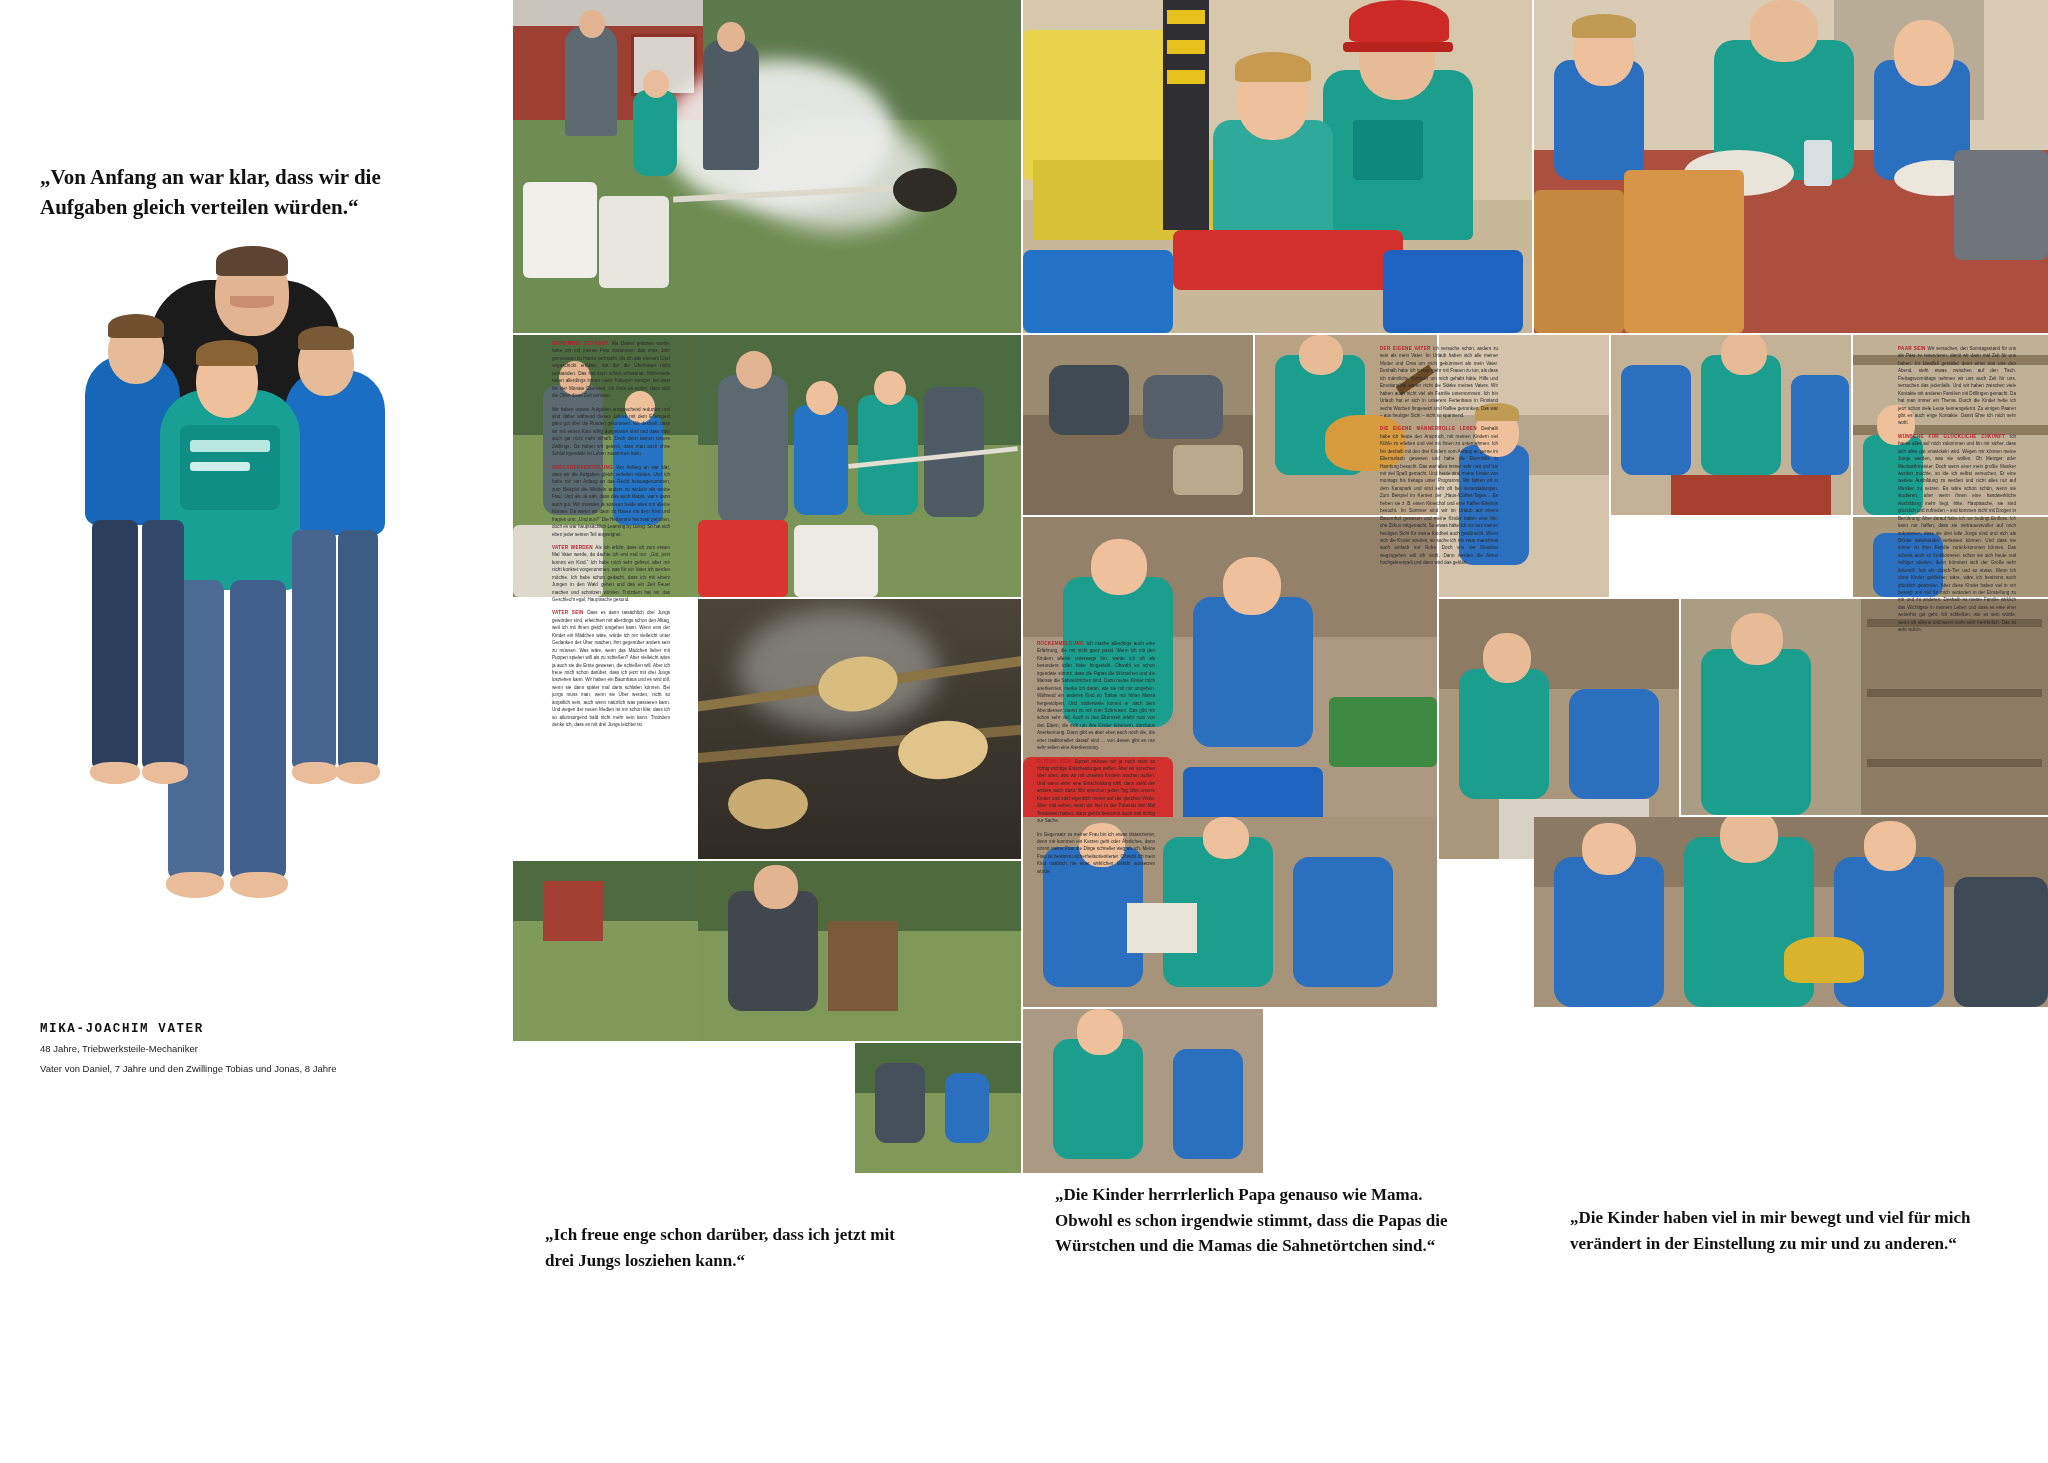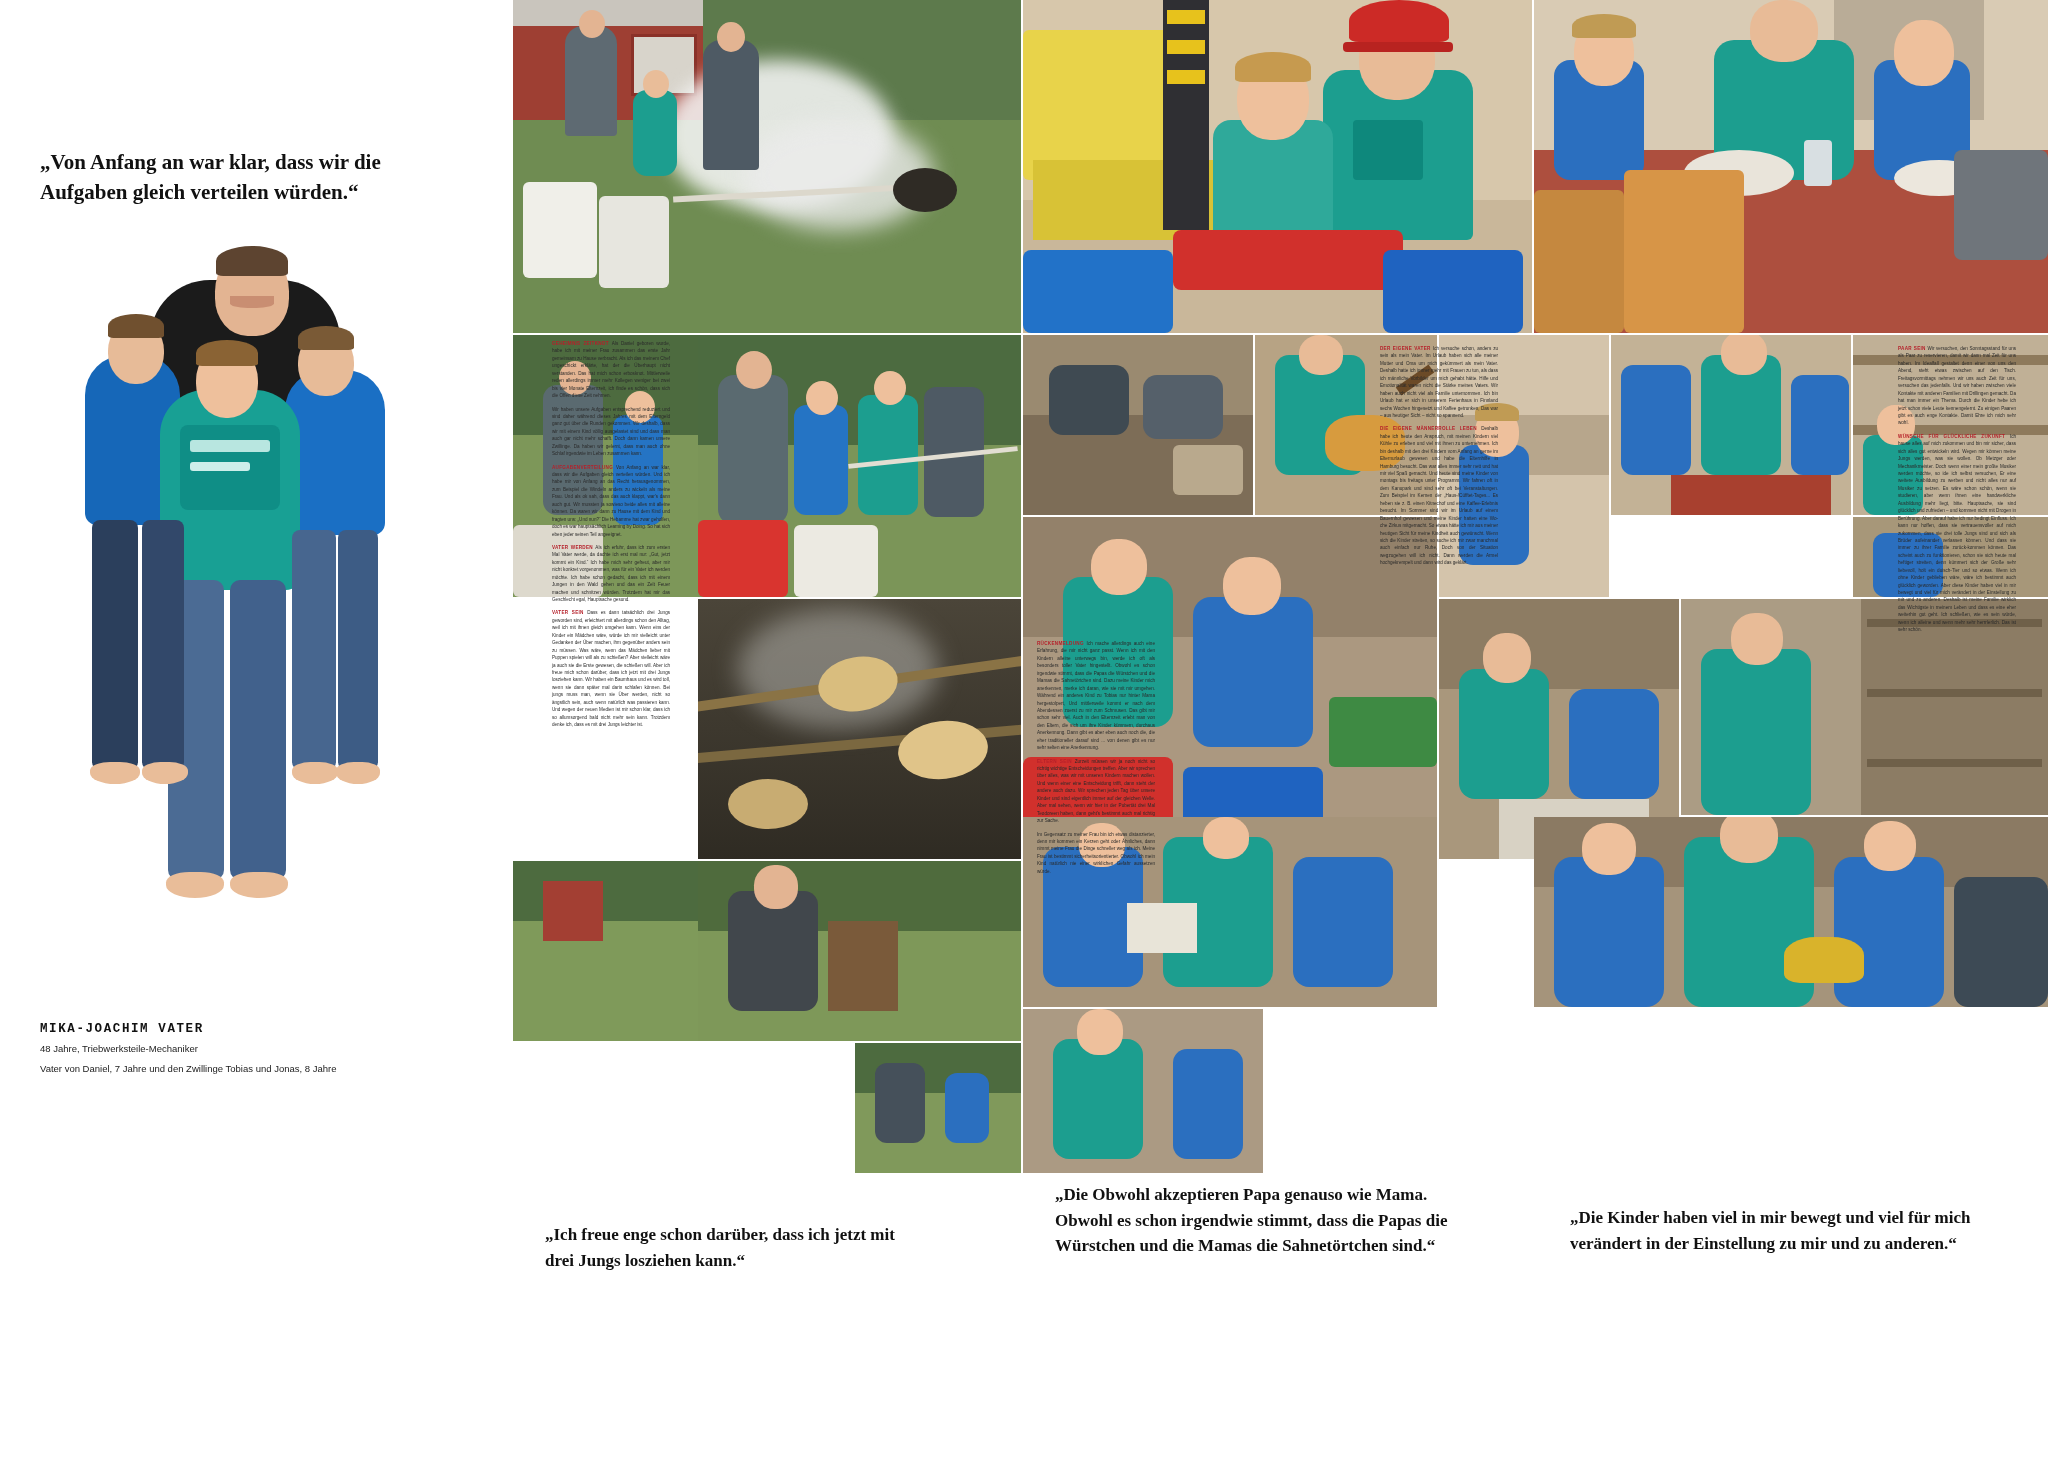--- a/index.html
+++ b/index.html
@@ -5,21 +5,21 @@
   html,body{margin:0;padding:0;background:#ffffff;}
   body{width:2048px;height:1463px;position:relative;overflow:hidden;font-family:"Liberation Sans",sans-serif;color:#1a1a1a;}
 
   .page{position:absolute;inset:0;background:#fff;}
 
   
   .photo{position:absolute;overflow:hidden;background:#6d7a6a;}
   .photo .blob{position:absolute;border-radius:50%;}
 
   
-  .hero-quote{position:absolute;left:40px;top:147px;width:400px;
+  .hero-quote{position:absolute;left:40px;top:162px;width:400px;
     font-family:"Liberation Serif",serif;font-weight:700;font-size:21px;line-height:1.45;color:#111;}
   .hero-photo{position:absolute;left:30px;top:250px;width:420px;height:720px;}
   .caption{position:absolute;left:40px;top:1022px;width:400px;}
   .caption .name{font-family:"Liberation Mono",monospace;font-size:12.5px;letter-spacing:1.6px;color:#111;font-weight:700;}
   .caption .sub{font-size:9.5px;line-height:1.6;color:#222;margin-top:5px;}
 
   
   .txtcol{position:absolute;font-size:4.6px;line-height:1.62;color:#2a2a2a;text-align:justify;}
   .txtcol p{margin:0 0 6px 0;}
   .txtcol .lead{color:#b5202a;font-weight:700;letter-spacing:.3px;}
@@ -332,16 +332,16 @@
   <div class="txtcol" id="col3" style="left:1380px;top:345px;width:118px;">
       <p><span class="lead">DER EIGENE VATER </span>Ich versuche schon, anders zu sein als mein Vater. Im Urlaub haben sich alle meiner Mutter und Oma um mich gekümmert als mein Vater. Deshalb hatte ich immer mehr mit Frauen zu tun, als dass ich männliche Vorbilder um mich gehabt hätte. Hilfe und Emotionalität waren nicht die Stärke meines Vaters. Wir haben auch nicht viel als Familie unternommen. Ich bin Urlaub hat er sich in unserem Ferienhaus in Finnland sechs Wochen hingesetzt und Kaffee getrunken, Das war – aus heutiger Sicht – nicht so spannend.</p>
       <p><span class="lead">DIE EIGENE MÄNNERROLLE LEBEN </span>Deshalb habe ich heute den Anspruch, mit meinen Kindern viel Kühle zu erleben und viel mit ihnen zu unternehmen. Ich bin deshalb mit den drei Kindern vom Anfang an gerne im Elternurlaub gewesen und habe die Elternhilfe in Hamburg besucht. Das war alles immer sehr nett und hat mir viel Spaß gemacht. Und heute sind meine Kinder von montags bis freitags unter Programm. Wir fahren oft in dem Kanupark und sind sehr oft bei Veranstaltungen. Zum Beispiel im Kernen der „Haus-/Cüfftet-Tages... Es heben sie z. B. einen Kitnechof und eine Kaffee-Erlebnis besucht. Im Sommer sind wir im Urlaub auf einem Bauernhof gewesen und meine Kinder hatten eine Wo-che Zirkus mitgemacht. So etwas hätte ich mir aus meiner heutigen Sicht für meine Kindheit auch gewünscht. Wenn sich die Kinder streiten, so suche ich mir zwar manchmal auch einfach nur Ruhe, Doch von der Situation wegzugehen will ich nicht. Dann werden die Armel hochgekrempelt und dann wird das geklärt.</p>
     </div>
   <div class="txtcol" id="col4" style="left:1898px;top:345px;width:118px;">
       <p><span class="lead">PAAR SEIN </span>Wir versuchen, den Sonntagsstand für uns als Paar zu reservieren, damit wir dann mal Zeit für uns haben. Im Idealfall gestaltet denn einer von uns den Abend, steht etwas zwischen auf den Tisch. Freitagsvormittags nehmen wir uns auch Zeit für uns, versuchen das jedenfalls. Und wir haben zwischen viele Kontakte mit anderen Familien mit Drillingen gemacht. Da hat man immer ein Thema. Durch die Kinder hebe ich jetzt schon viele Leute kennengelernt. Zu einigen Paaren gibt es auch enge Kontakte. Damit Ehre ich mich sehr wohl.</p>
       <p><span class="lead">WÜNSCHE FÜR GLÜCKLICHE ZUKUNFT </span>Ich hause alles auf mich zukommen und bin mir sicher, dass sich alles gut entwickeln wird. Wegen mir können meine Jungs werden, was sie wollen. Ob Metzger oder Mechanikmeister. Doch wenn einer mein großte Musiker werden möchte, so ide ich selbst versuchen, Er eine weitere Ausbildung zu werben und nicht alles nur auf Musiker zu setzen. Es wäre schon schön, wenn sie studieren, aber wenn ihnen eine handwerkliche Ausbildung mehr liegt, bitte. Hauptsache, sie sind glücklich und zufrieden – und kommen nicht mit Drogen in Berührung. Aber darauf habe ich nur bedingt Einfluss. Ich kann nur hoffen, dass sie vertrauensvoller auf mich zukommen, dass sie drei tolle Jungs sind und sich als Brüder aufeinander verlassen können. Und dass sie immer zu ihrer Familie zurück-kommen können. Das scheint auch zu funktionieren, schon sie sich heute mal heftiger streiten, denn kümmert sich der Große sehr liebevoll, holt ein duisch-Tier und so etwas. Wenn ich ohne Kinder geblieben wäre, wäre ich bestimmt auch glücklich geworden. Aber diese Kinder haben viel in mir bewegt und viel für mich verändert in der Einstellung zu mir und zu anderen. Deshalb ist meine Familie wirklich das Wichtigste in meinem Leben und dass es eine eher weiterhin gut geht. Ich schließen, wie es sein würde, wenn ich alleine und wenn mehr sehr herrrlerlich. Das ist sehr schön.</p>
     </div>
 
   <div class="bq" style="left:545px;top:1222px;width:380px;">„Ich freue enge schon darüber, dass ich jetzt mit drei Jungs losziehen kann.“</div>
-  <div class="bq" style="left:1055px;top:1182px;width:420px;">„Die Obwohl akzeptieren Papa genauso wie Mama. Obwohl es schon irgendwie stimmt, dass die Papas die Würstchen und die Mamas die Sahnetörtchen sind.“</div>
+  <div class="bq" style="left:1055px;top:1182px;width:420px;">„Die Kinder herrrlerlich Papa genauso wie Mama. Obwohl es schon irgendwie stimmt, dass die Papas die Würstchen und die Mamas die Sahnetörtchen sind.“</div>
   <div class="bq" style="left:1570px;top:1205px;width:430px;">„Die Kinder haben viel in mir bewegt und viel für mich verändert in der Einstellung zu mir und zu anderen.“</div>
 
 </div>
 
 </body></html>

